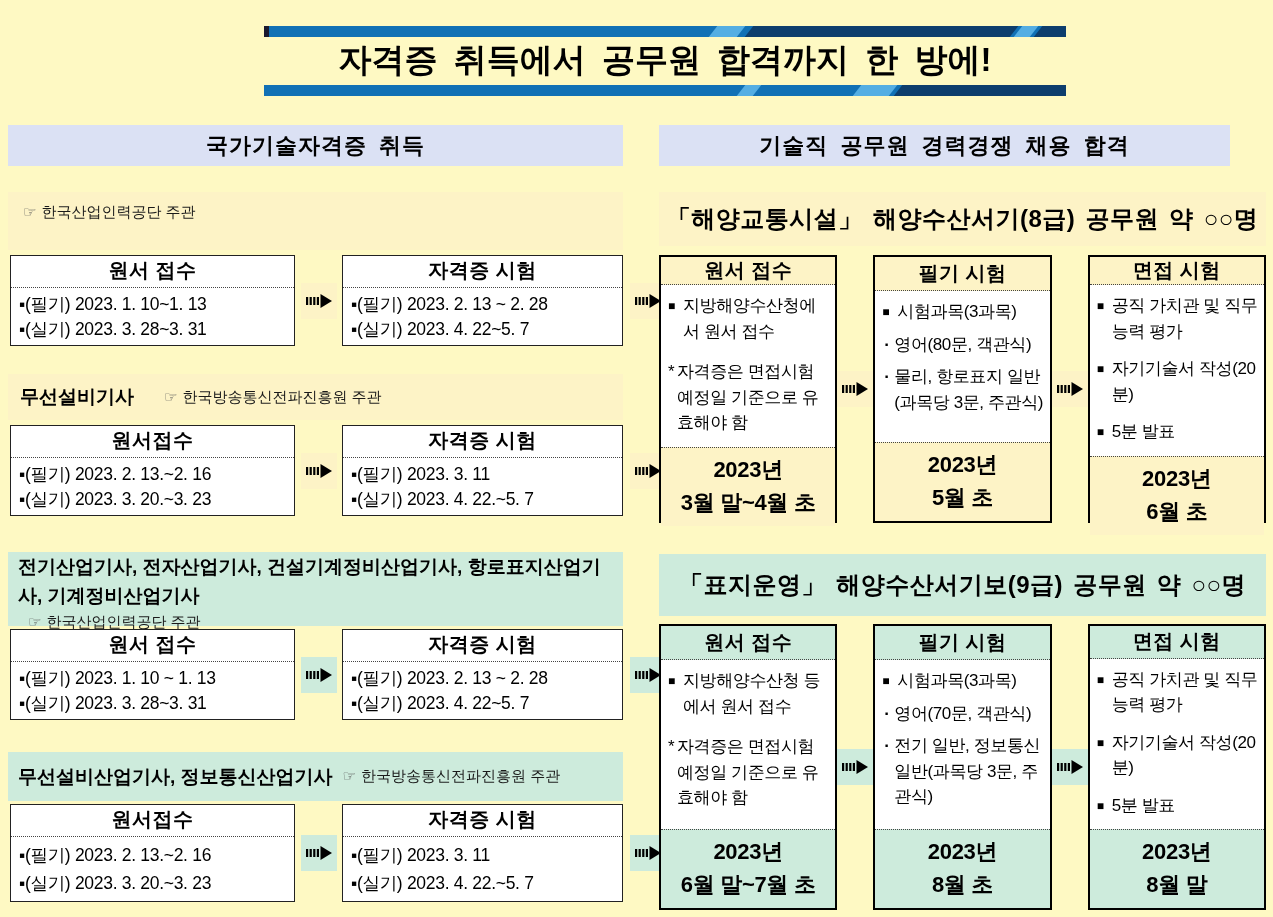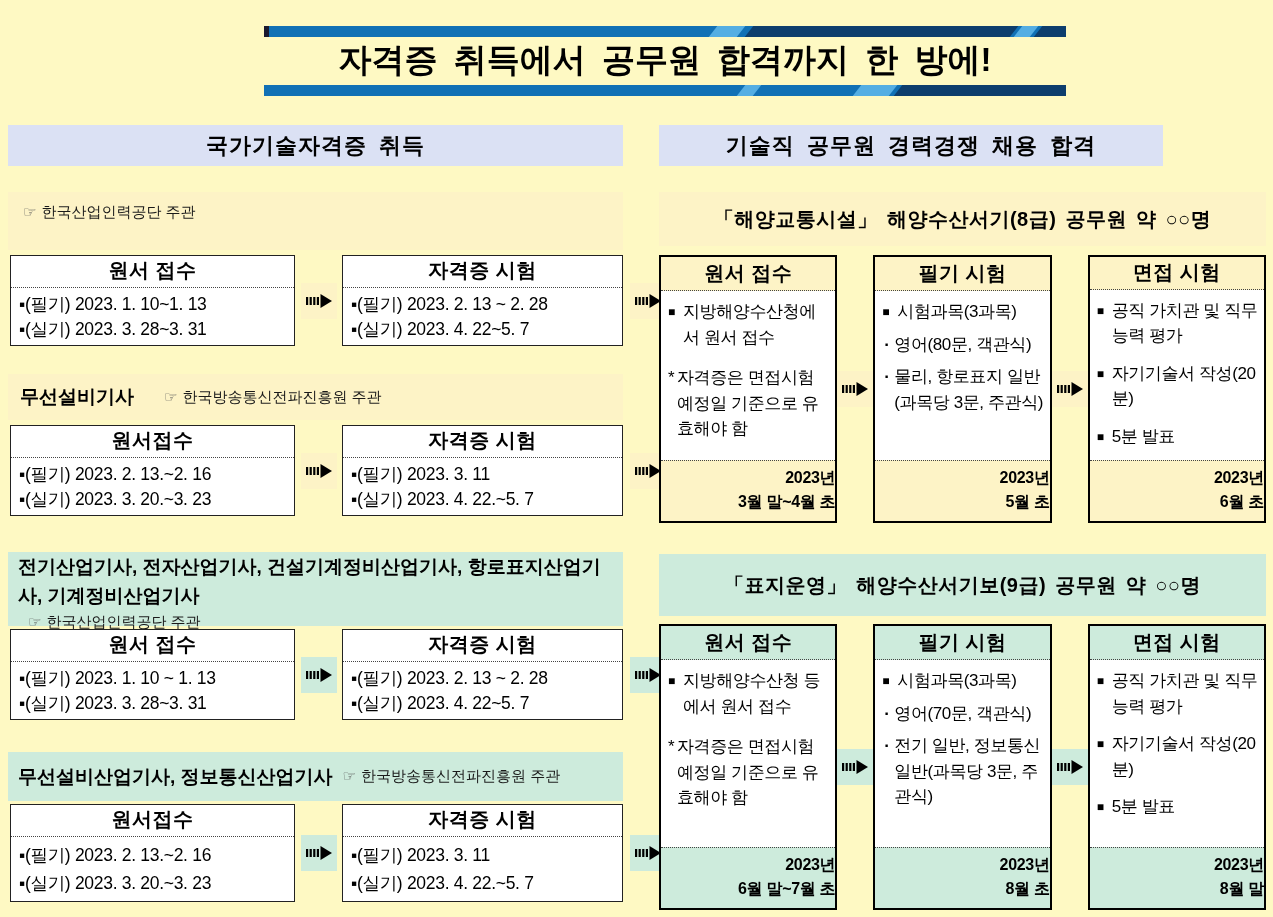--- a/index.html
+++ b/index.html
@@ -12,21 +12,21 @@
   .tbar .seg{position:absolute;top:0;bottom:0;transform:skewX(-38deg);}
   .tick{position:absolute;left:0;top:0;width:5px;height:100%;background:#1a1a2e;}
   .title-text{margin:2px 0 3px;text-align:center;font-size:33px;font-weight:800;
               letter-spacing:0px;word-spacing:7px;line-height:1.3;}
 
   
   .col-header{position:absolute;height:41px;background:#dbe1f4;display:flex;
               align-items:center;justify-content:center;font-size:22px;font-weight:800;
               letter-spacing:1px;word-spacing:5px;}
   .col-header.lft{left:8px;top:125px;width:615px;}
-  .col-header.rgt{left:659px;top:125px;width:504px;}
+  .col-header.rgt{left:659px;top:125px;width:571px;}
 
   
   .theme-yellow .banner-bg, .banner.theme-yellow, .theme-yellow .rhead,
   .theme-yellow .rfoot, .theme-yellow .arrow{background:#fdf3c6;}
   .theme-green .banner-bg, .banner.theme-green, .theme-green .rhead,
   .theme-green .rfoot, .theme-green .arrow{background:#cdebdc;}
 
   
   .banner{position:absolute;left:8px;width:615px;box-sizing:border-box;padding:6px 10px;}
   .banner .bt{font-weight:800;font-size:19px;line-height:1.55;}
@@ -49,41 +49,41 @@
   .lbody{flex:1;padding:3px 4px 3px 8px;display:flex;flex-direction:column;
          justify-content:space-evenly;font-size:17.5px;letter-spacing:-0.3px;}
   .agap{flex:1;display:flex;align-items:center;justify-content:center;}
   .tail-arrow{position:absolute;right:-43px;top:50%;transform:translateY(-50%);}
 
   
   .arrow{width:36px;height:36px;display:flex;align-items:center;justify-content:center;}
 
   
   .rbanner{position:absolute;left:659px;width:607px;display:flex;align-items:center;
-           justify-content:center;font-size:20px;font-weight:800;letter-spacing:0.5px;
+           justify-content:center;font-size:24px;font-weight:800;letter-spacing:0.5px;
            word-spacing:3px;}
 
   
   .rgroup{position:absolute;left:659px;width:607px;display:flex;align-items:stretch;}
   .rbox{width:181px;border:2px solid #000;box-sizing:border-box;background:#fff;
         display:flex;flex-direction:column;}
   .rhead{height:33px;display:flex;align-items:center;justify-content:center;
          font-size:20px;font-weight:800;border-bottom:1px dotted #444;letter-spacing:0.5px;}
   .rbody{flex:1;background:#fff;padding:8px 3px 4px 7px;font-size:17px;line-height:1.5;
          letter-spacing:-0.4px;}
   .ritem{display:flex;margin-bottom:7px;}
   .ritem .m{flex:0 0 15px;}
   .ritem.it-bullet .m{font-size:12px;padding-top:4px;}
   .ritem.it-sub .m{flex:0 0 10px;font-weight:bold;}
   .ritem.it-sub{padding-left:2px;}
   .ritem.it-note .m{flex:0 0 9px;}
   .ritem.it-note{margin-top:15px;}
   .ritem .t{flex:1;}
   .racell{flex:1;display:flex;align-items:center;justify-content:center;}
-  .rfoot{border-top:1px dotted #444;text-align:right;font-weight:800;font-size:16px;
+  .rfoot{border-top:1px dotted #444;text-align:center;font-weight:800;font-size:22px;
          padding:5px 0 7px;line-height:1.5;letter-spacing:-0.3px;}
 </style>
 </head>
 <body>
 
 <div class="page">
 
   <div class="title-wrap">
     <div class="tbar">
       <span class="tick"></span>

